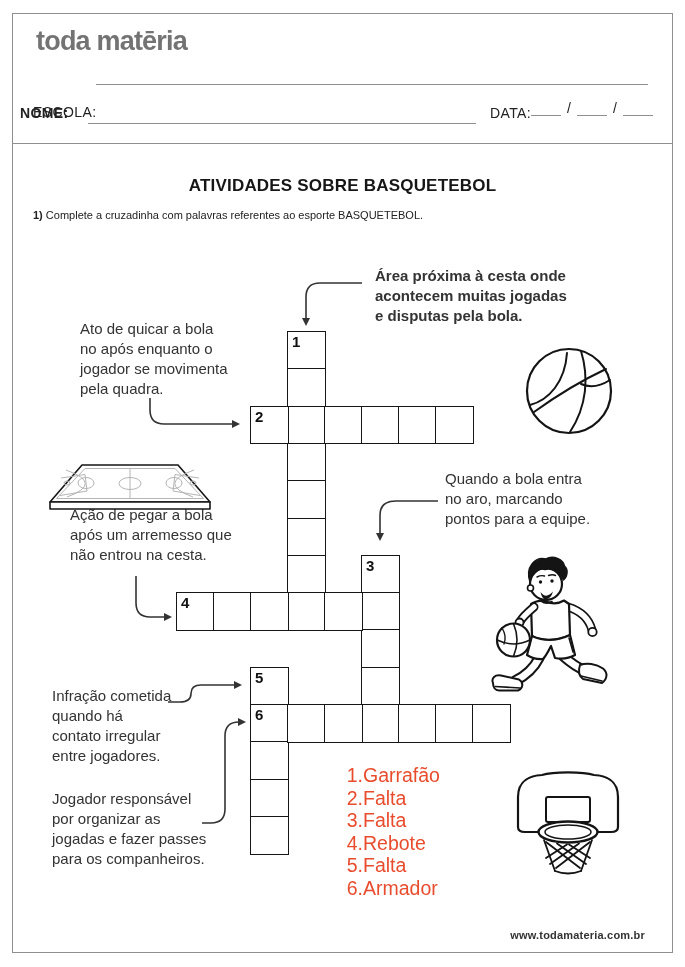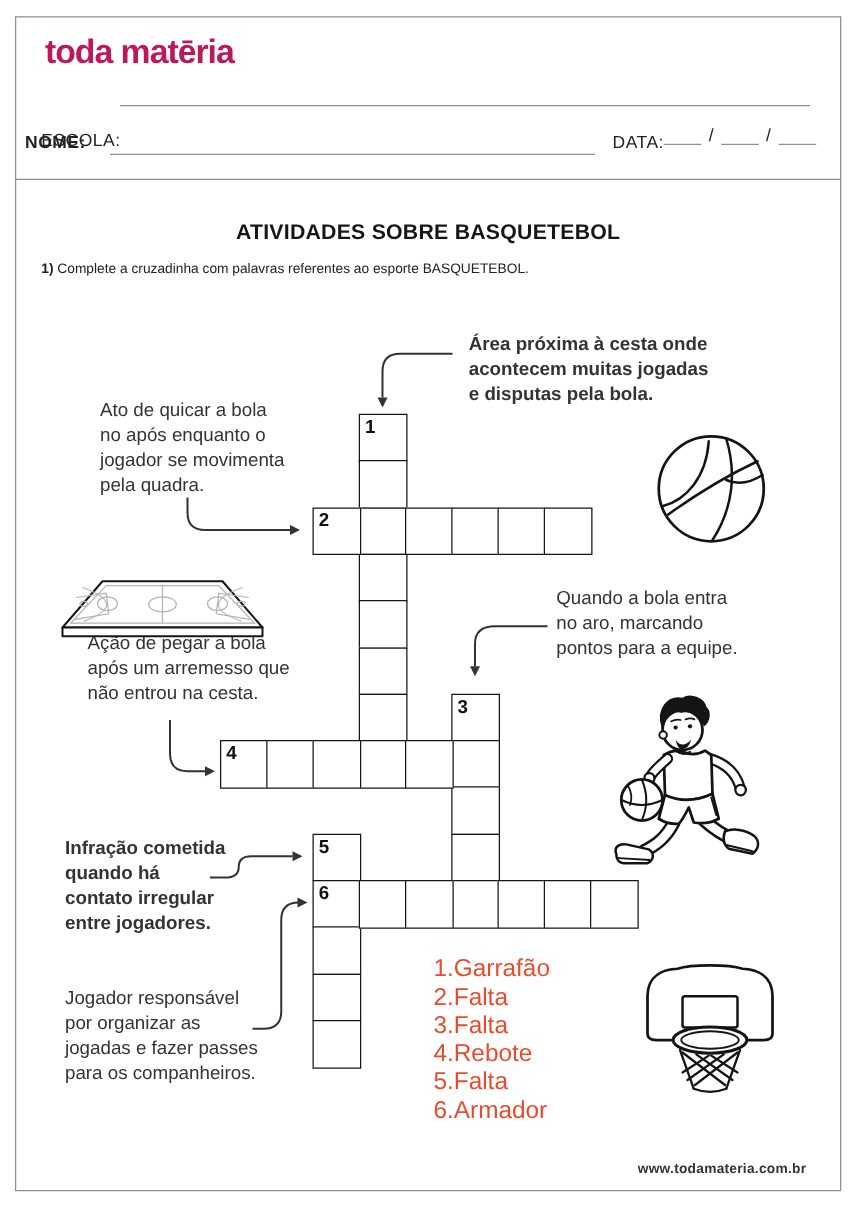--- a/index.html
+++ b/index.html
@@ -1,32 +1,32 @@
 <!DOCTYPE html>
 <html><head>
 <meta charset="utf-8">
 <style>
   html,body{margin:0;padding:0;background:#fff;}
   body{width:685px;height:967px;position:relative;font-family:"Liberation Sans",sans-serif;color:#2b2b2b;overflow:hidden;}
   .page-frame{position:absolute;left:12px;top:13px;width:659px;height:938px;border:1px solid #8f8f8f;background:#fff;}
   .header-divider{position:absolute;left:12px;top:143px;width:660px;height:0;border-top:1px solid #8f8f8f;}
-  .logo{position:absolute;left:36px;top:26px;font-size:27px;font-weight:bold;letter-spacing:-0.8px;color:#be185d;}
+  .logo{position:absolute;left:36px;top:26px;font-size:27px;font-weight:bold;letter-spacing:-0.8px;color:#737373;}
   .field-label{position:absolute;font-size:14px;letter-spacing:0.4px;color:#222;}
   .field-line{position:absolute;border-bottom:1.3px solid #8f8f8f;height:14px;}
   .date-wrap{position:absolute;left:531px;top:100px;display:flex;align-items:flex-end;gap:6px;font-size:14px;color:#222;}
   .date-slot{display:inline-block;width:30px;border-bottom:1.3px solid #8f8f8f;height:15px;}
   .title{position:absolute;left:0;top:176px;width:685px;text-align:center;font-size:17px;font-weight:bold;letter-spacing:0.2px;color:#161616;}
   .instruction{position:absolute;left:33px;top:209px;font-size:11px;color:#222;}
   .instruction b{font-weight:bold;}
   .clue{position:absolute;font-size:15px;line-height:20px;color:#333;white-space:pre-line;}
   .clue-1{left:375px;top:266px;font-weight:bold;}
   .clue-2{left:80px;top:319px;}
   .clue-3{left:445px;top:469px;}
   .clue-4{left:70px;top:505px;}
-  .clue-5{left:52px;top:669px;font-weight:bold;}
+  .clue-5{left:52px;top:686px;}
   .clue-6{left:52px;top:789px;}
   .cw-grid{position:absolute;left:176px;top:331px;}
   .cw-cell{position:absolute;width:38.5px;height:38.8px;box-sizing:border-box;border:1.6px solid #161616;background:#fff;}
   .cw-num{position:absolute;left:4px;top:1px;font-size:15px;font-weight:bold;color:#111;}
   .answers{position:absolute;left:341px;top:764px;font-size:19.5px;line-height:22.6px;color:#e84c2d;}
   .answer-item{display:flex;}
   .answer-num{display:inline-block;width:22px;text-align:right;}
   .footer-url{position:absolute;right:40px;top:929px;font-size:11px;font-weight:bold;letter-spacing:0.2px;color:#333;}
   svg{position:absolute;overflow:visible;}
   .illus{pointer-events:none;}

